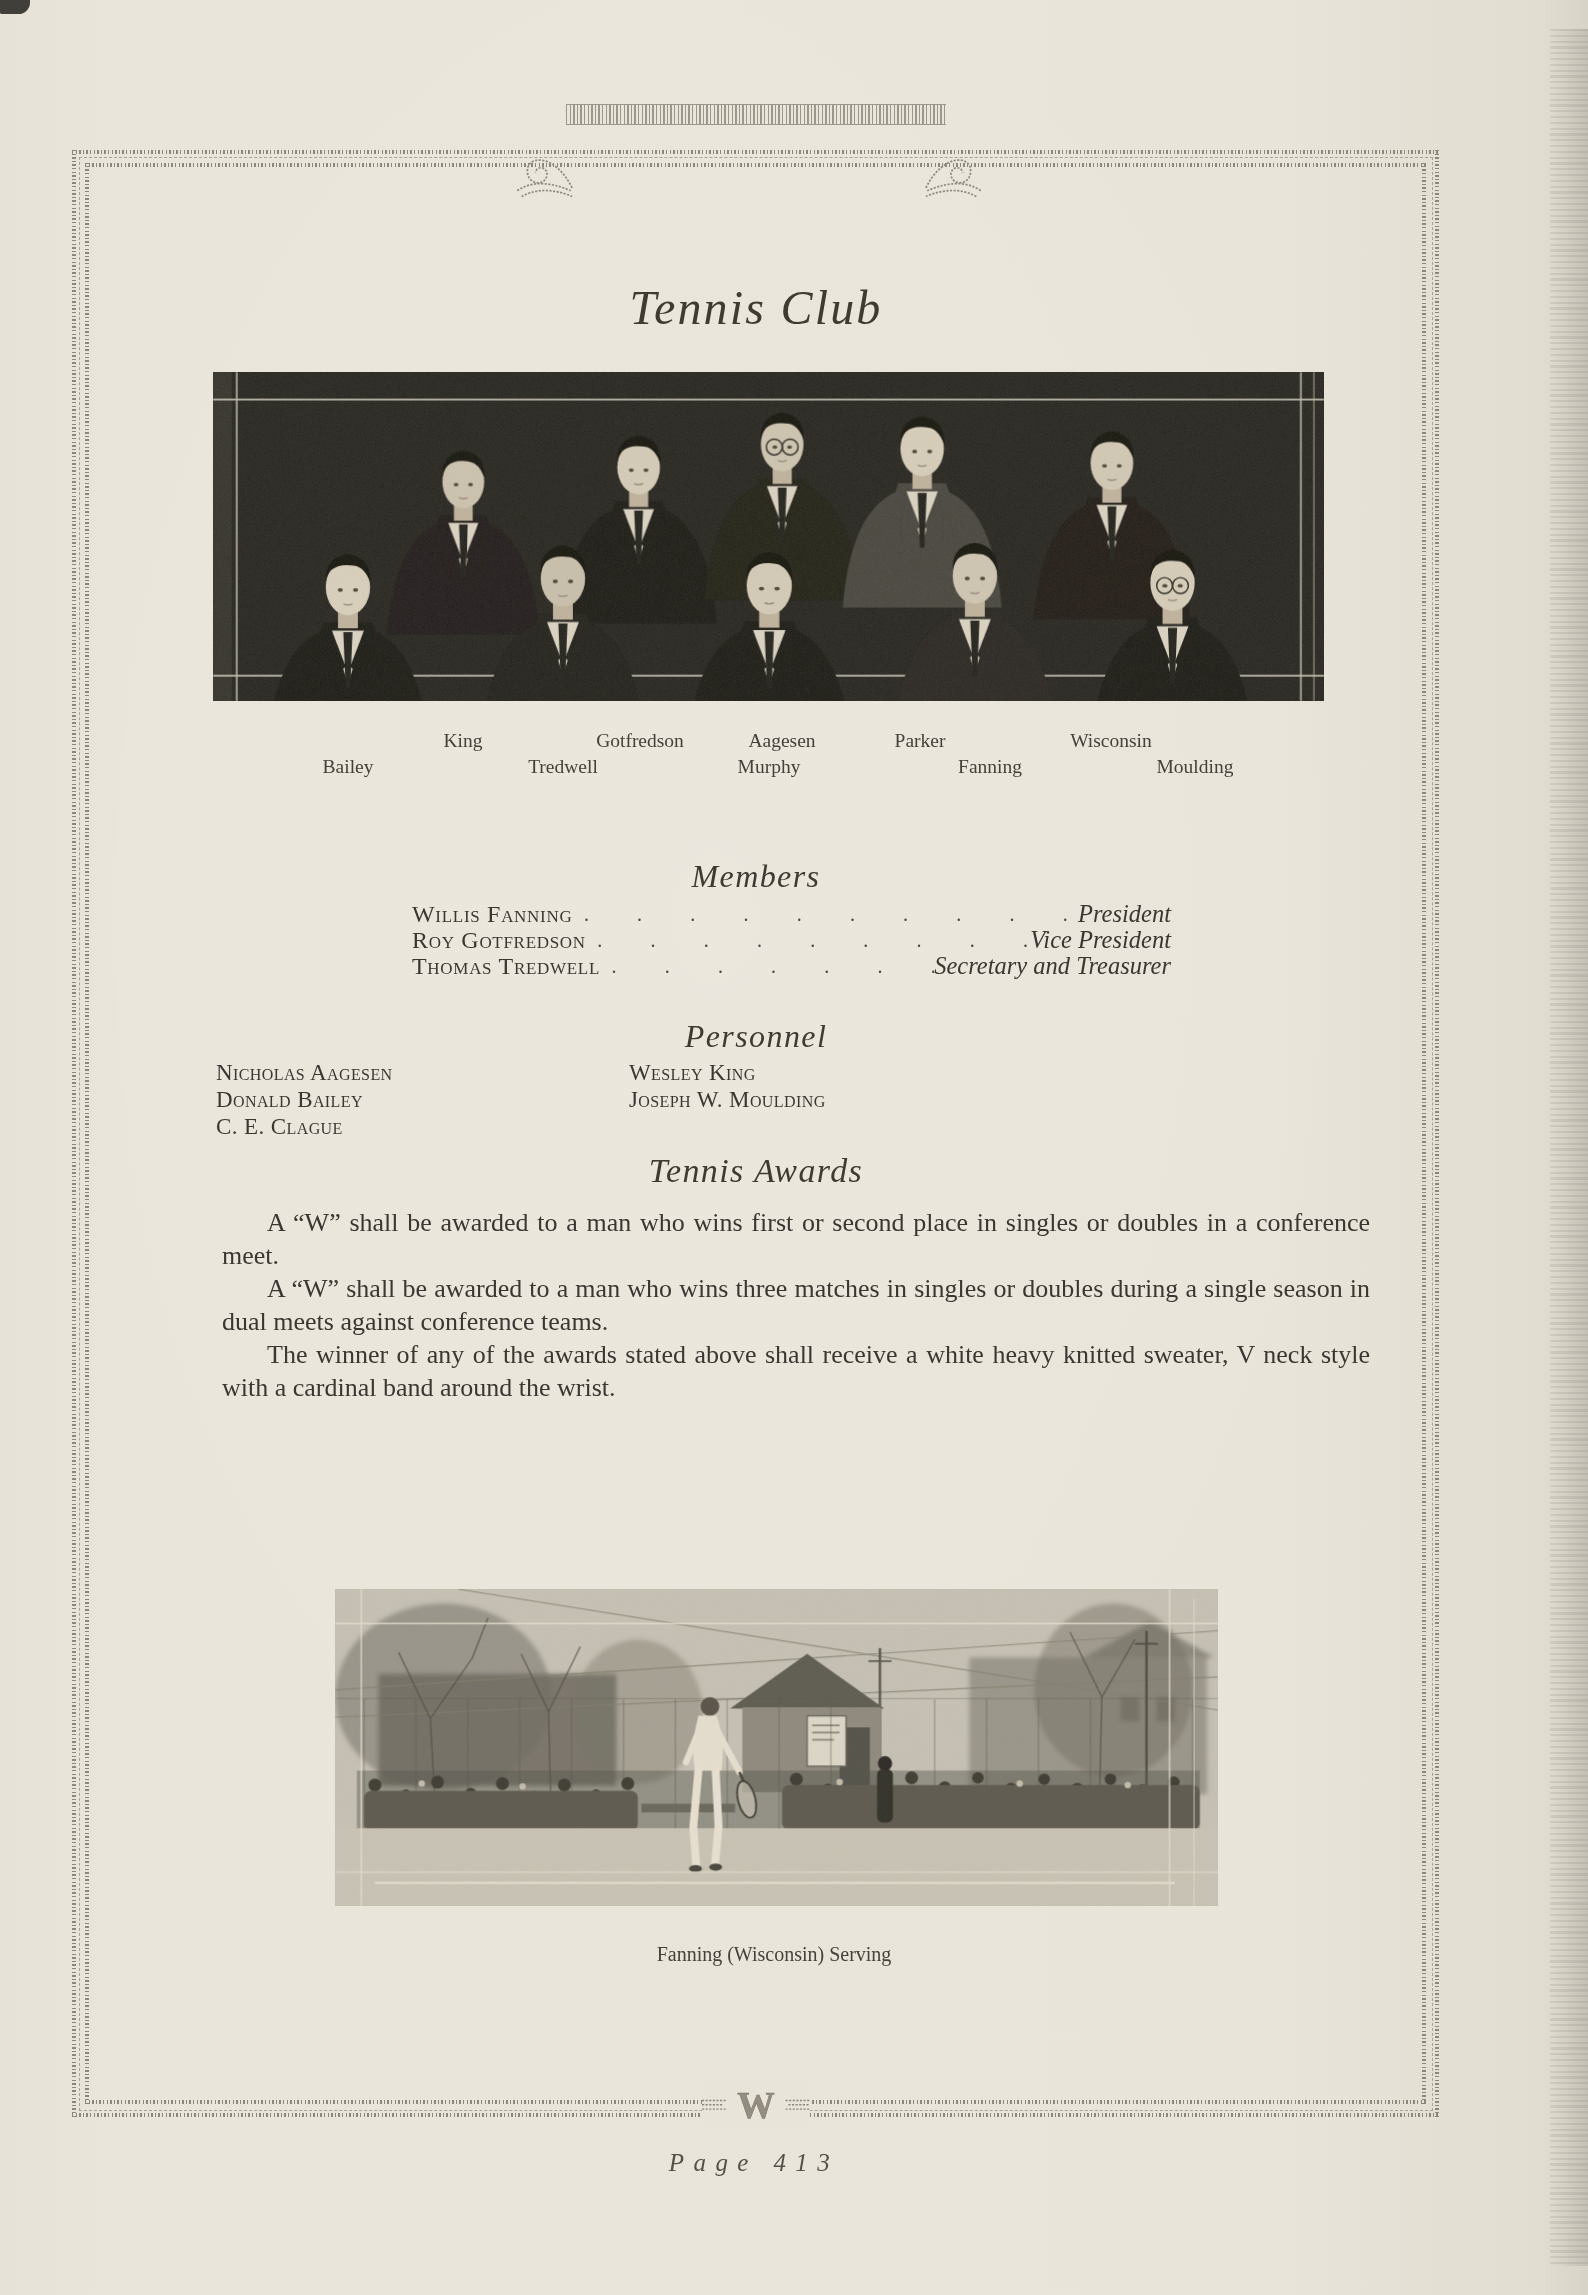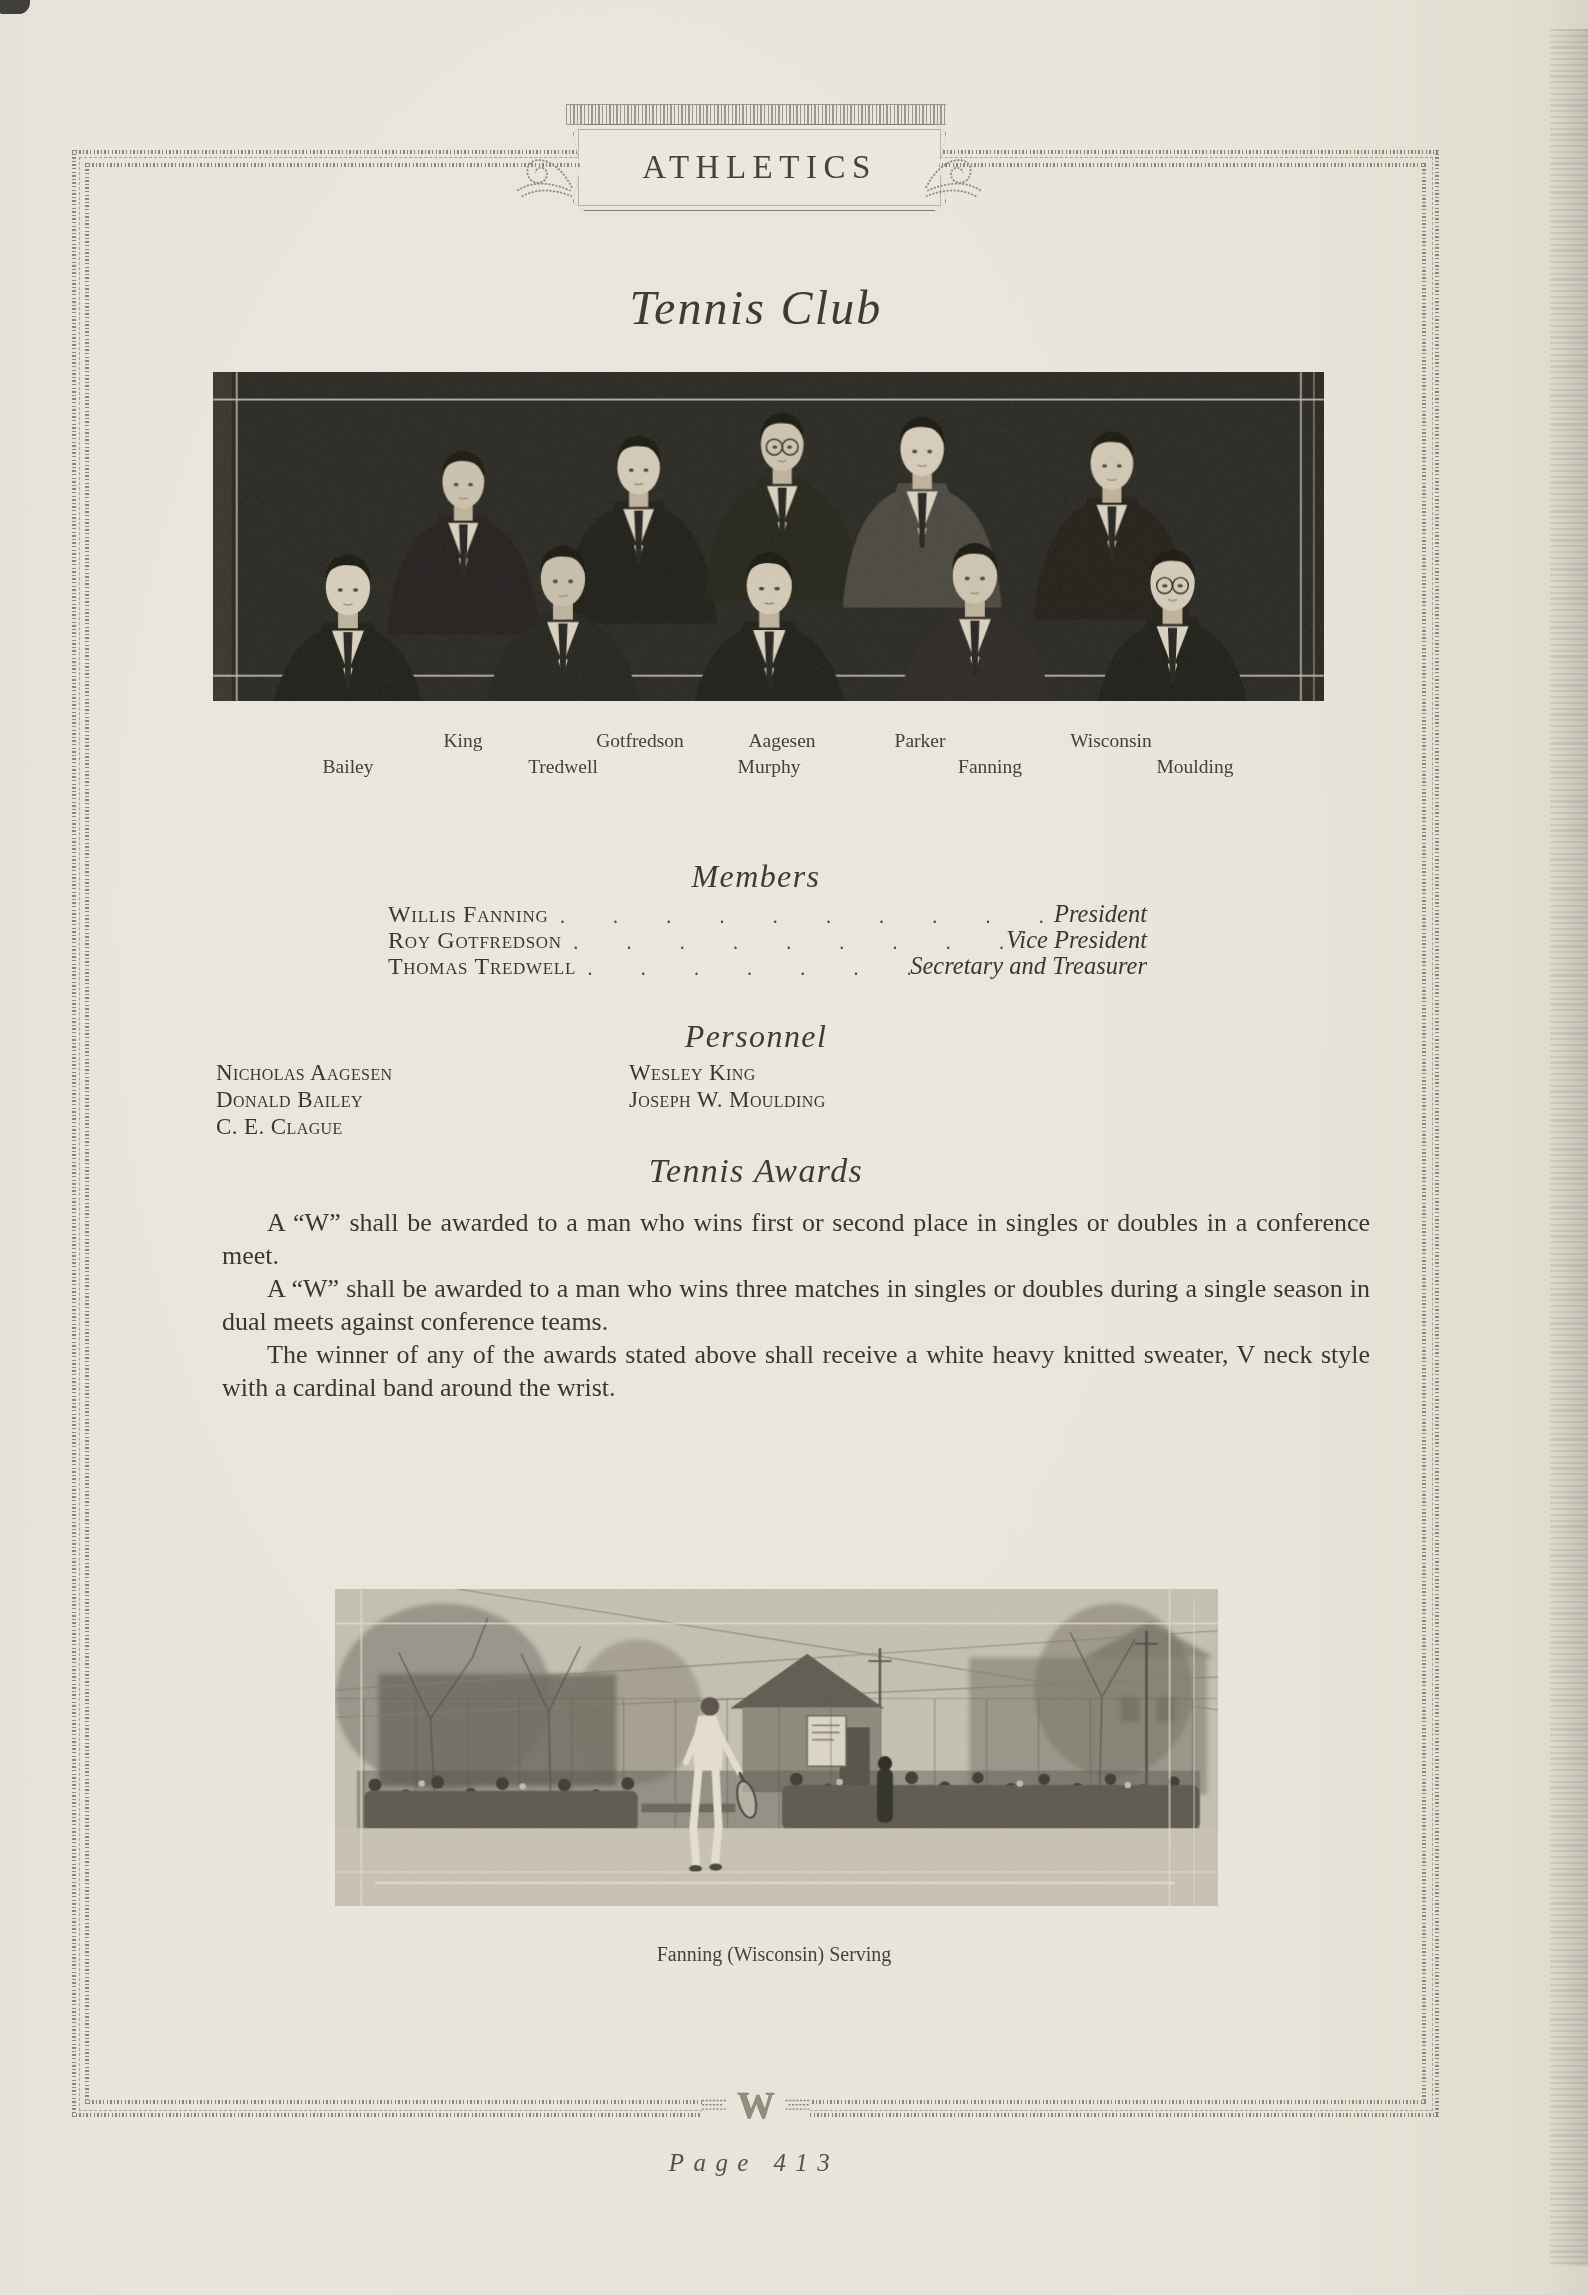--- a/index.html
+++ b/index.html
@@ -47,21 +47,21 @@
   .h-italic{position:absolute; left:756px; transform:translateX(-50%); font-style:italic; color:#3e3b33; white-space:nowrap;}
   .page-title{top:280px; font-size:48px; letter-spacing:2.2px;}
   .members-h{top:858px; font-size:32px; letter-spacing:1.4px;}
   .personnel-h{top:1018px; font-size:32px; letter-spacing:1.4px;}
   .awards-h{top:1152px; font-size:34px; letter-spacing:1.4px;}
   
   .team-photo{position:absolute; left:213px; top:372px; width:1111px; height:329px; background:#26251f;}
   
   .cap{position:absolute; transform:translateX(-50%); font-size:19.5px; color:#44413a; white-space:nowrap;}
   
-  .officer-row{position:absolute; left:388px; width:759px; display:flex; align-items:flex-end;}
+  .officer-row{position:absolute; left:412px; width:759px; display:flex; align-items:center;}
   .officer-name{font-variant:small-caps; font-size:24px; letter-spacing:0.7px; white-space:nowrap;}
   .officer-dots{flex:1; overflow:hidden; white-space:nowrap; letter-spacing:21.6px; padding:0 11.5px; color:#4c4842; font-size:20px;}
   .officer-title{font-style:italic; font-size:24.5px; white-space:nowrap;}
   
   .personnel-col{position:absolute; top:1059px; font-variant:small-caps; font-size:23px; line-height:27px; letter-spacing:0.4px; white-space:nowrap;}
   
   .awards-body{position:absolute; left:222px; top:1206px; width:1148px; font-size:26px; line-height:33px; text-align:justify; color:#3a3732;}
   .awards-body p{margin:0; text-indent:45px;}
   
   .action-photo{position:absolute; left:335px; top:1589px; width:883px; height:317px; background:#c6c1b4;}
@@ -92,23 +92,20 @@
 
   <div class="banner">
     <svg class="scroll left" width="62" height="61" viewBox="0 0 86 84">
       <g fill="none" stroke="#8e8a7d" stroke-width="2.4" stroke-dasharray="3 2">
         <path d="M82,66 C58,18 18,20 20,44 C21,62 44,64 47,49 C49,37 33,34 31,45"></path>
         <path d="M6,70 C26,56 52,58 80,70"></path>
         <path d="M12,78 C34,66 58,68 82,78"></path>
       </g>
     </svg>
     <div class="greek-band"></div>
-    <div class="plaque">
-      <div class="banner-title">ATHLETICS</div>
-    </div>
     <svg class="scroll right" width="62" height="61" viewBox="0 0 86 84">
       <g fill="none" stroke="#8e8a7d" stroke-width="2.4" stroke-dasharray="3 2">
         <path d="M4,66 C28,18 68,20 66,44 C65,62 42,64 39,49 C37,37 53,34 55,45"></path>
         <path d="M80,70 C60,56 34,58 6,70"></path>
         <path d="M74,78 C52,66 28,68 4,78"></path>
       </g>
     </svg>
   </div>
 
   <div class="h-italic page-title">Tennis Club</div>

